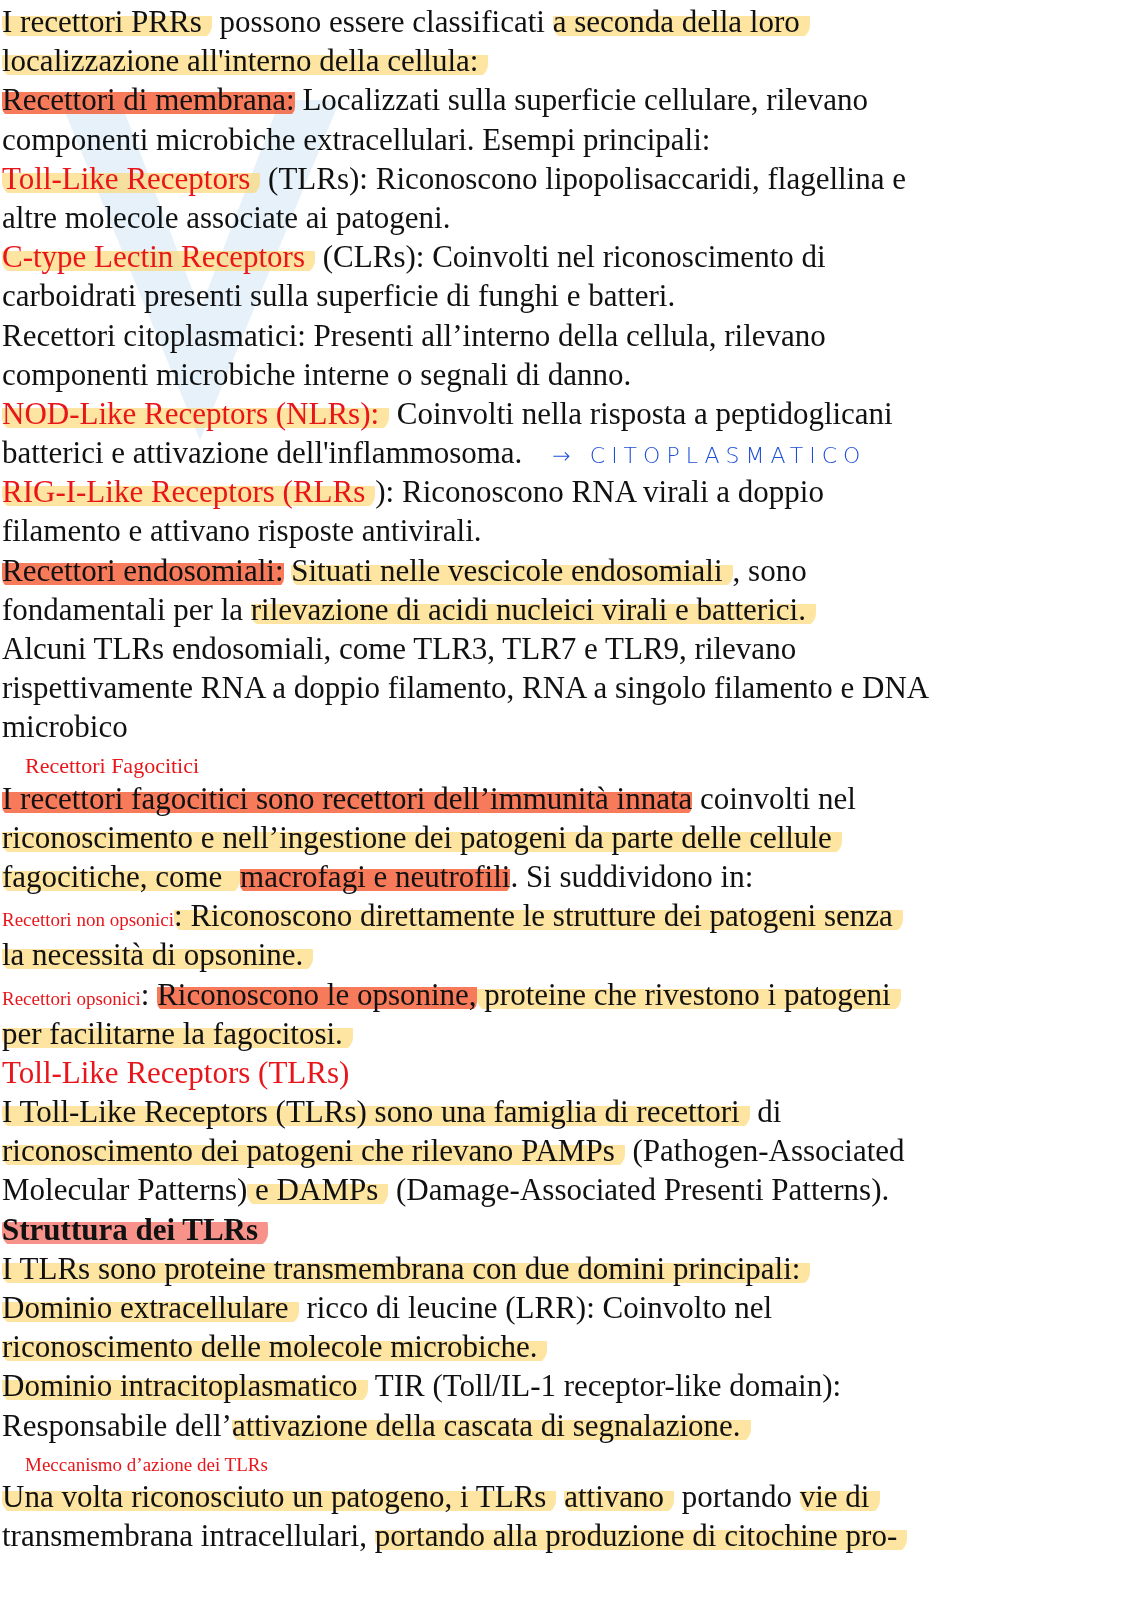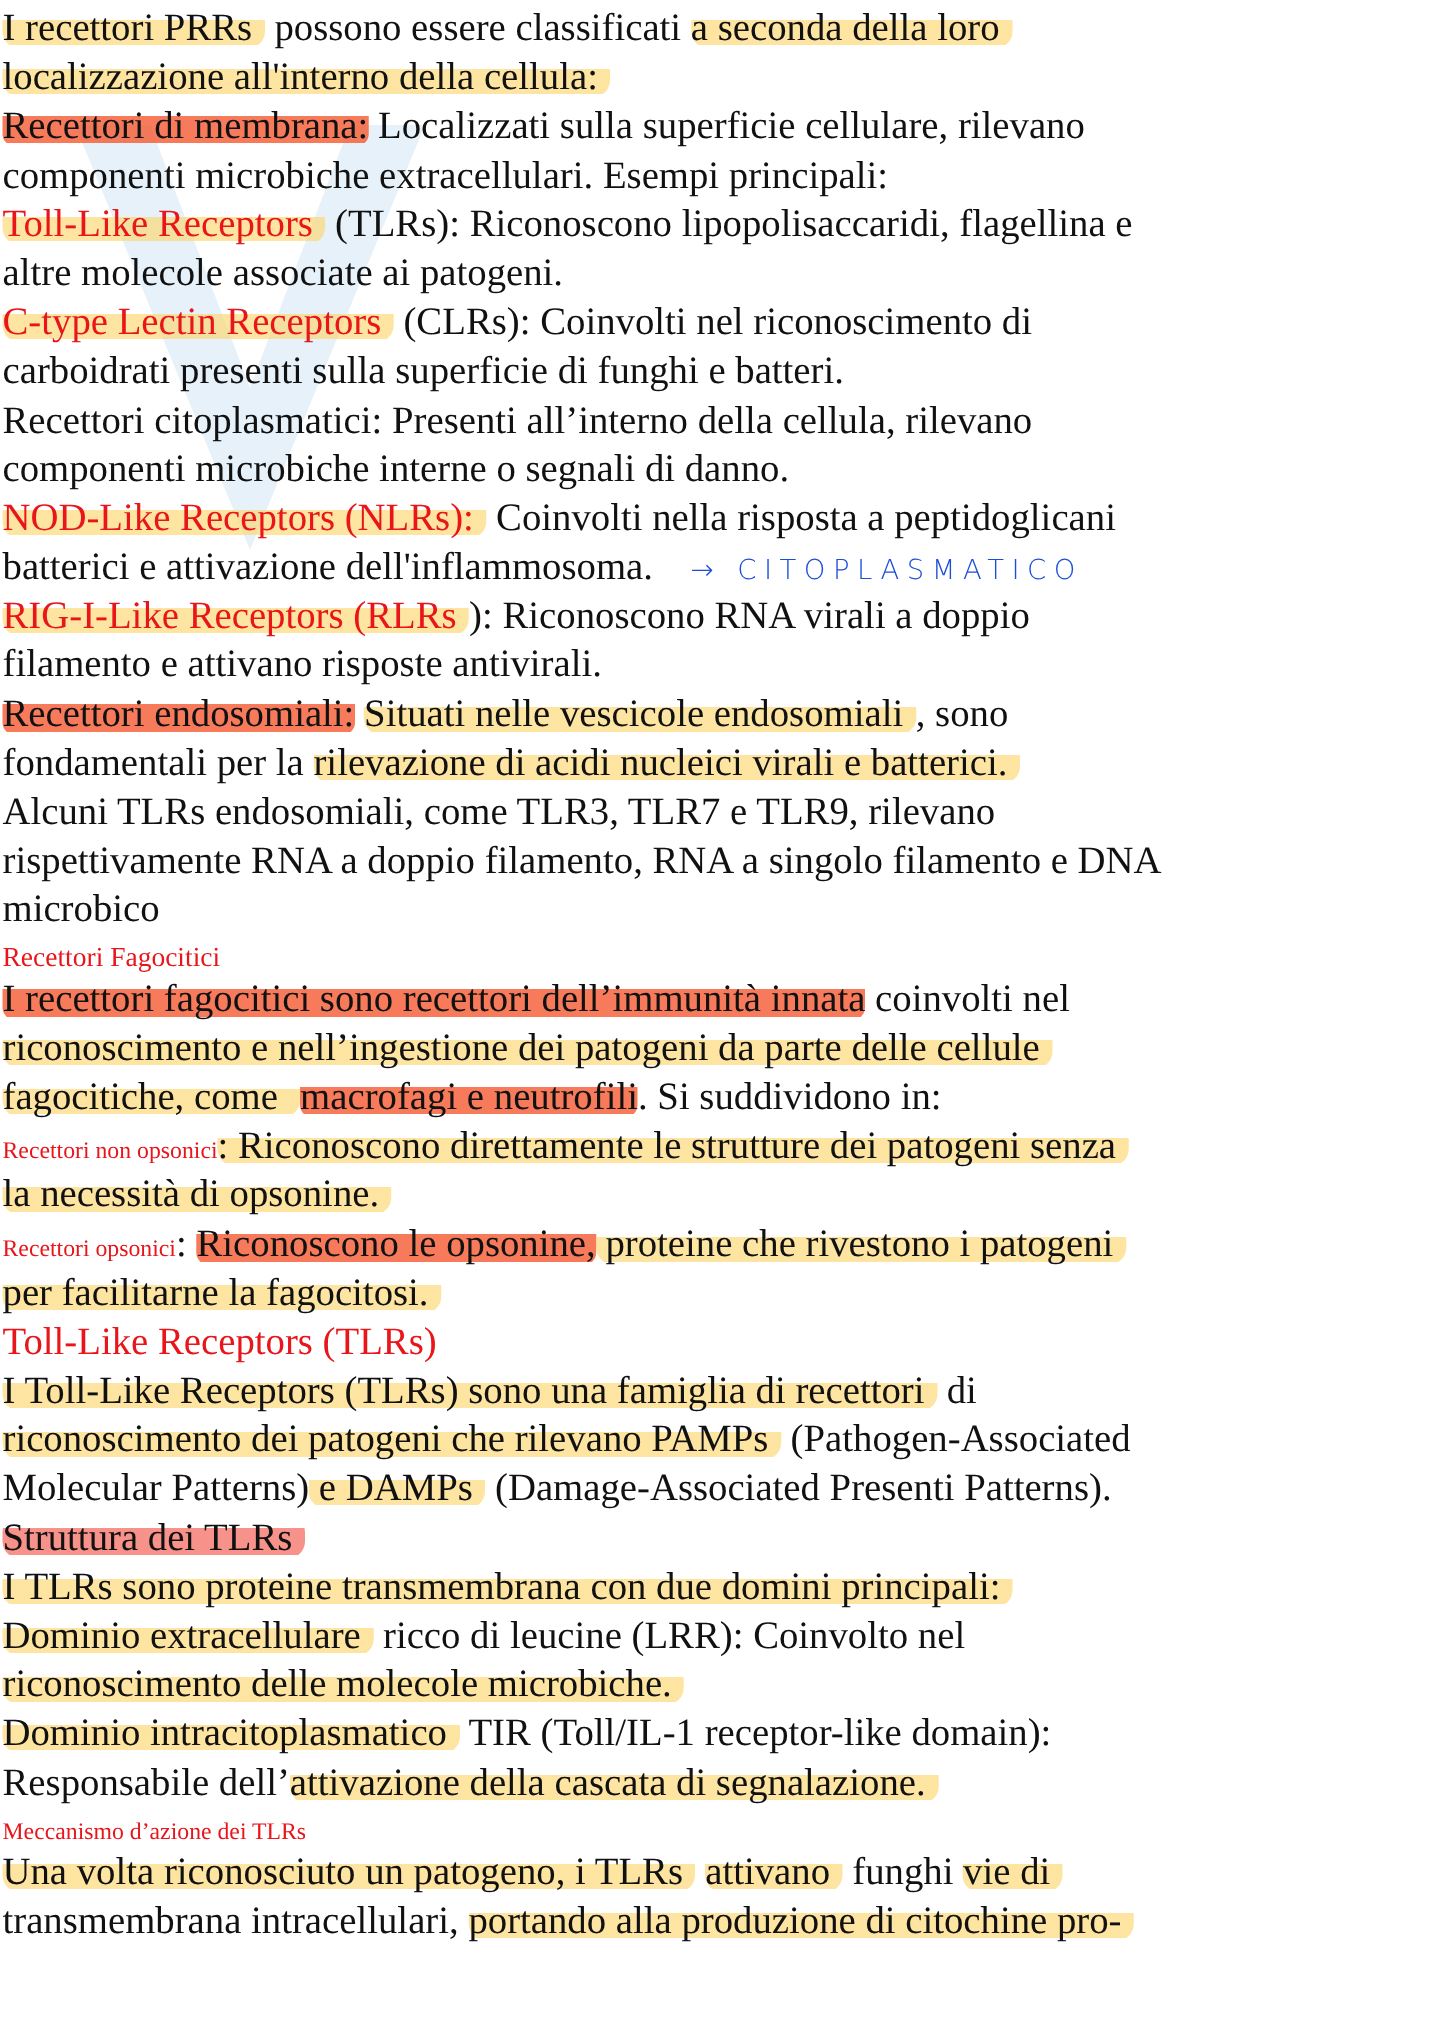--- a/index.html
+++ b/index.html
@@ -3,27 +3,27 @@
 <meta charset="utf-8">
 <style>
   html, body { margin: 0; padding: 0; background: #ffffff; }
   body { width: 1148px; height: 1623px; overflow: hidden; position: relative; }
   .page {
     position: absolute; left: 2px; top: 2px; width: 1140px;
     font-family: "Liberation Serif", "DejaVu Serif", serif;
     font-size: 31px; line-height: 39.2px; color: #111;
   }
   .line { white-space: nowrap; height: 39.2px; position: relative; }
-  .line.small { height: 32px; line-height: 32px; }
+  .line.small { height: 32px; line-height: 32px; margin-left: 23px; }
   .red { color: #e8161b; }
   .sm { font-size: 22px; }
   .xs { font-size: 19px; }
   .hl-y { background: linear-gradient(to bottom, transparent 35%, rgba(253,214,110,0.65) 35%, rgba(253,214,110,0.65) 92%, transparent 92%); border-radius: 14px; padding-right: 10px; }
   .hl-r { background: linear-gradient(to bottom, transparent 30%, rgba(245,90,50,0.8) 30%, rgba(245,90,50,0.8) 92%, transparent 92%); border-radius: 10px; }
-  .hl-p { background: linear-gradient(to bottom, transparent 30%, rgba(245,110,100,0.75) 30%, rgba(245,110,100,0.75) 92%, transparent 92%); border-radius: 14px; padding-right: 10px; }
+  .hl-p { background: linear-gradient(to bottom, transparent 30%, rgba(245,110,100,0.75) 30%, rgba(245,110,100,0.75) 92%, transparent 92%); border-radius: 14px; padding-right: 10px; font-weight: bold; }
   .handwriting {
     font-family: "DejaVu Sans", sans-serif; font-size: 22px; letter-spacing: 6px;
     margin-left: 30px; font-weight: 300; color: #1d4ed8;
   }
   .watermark {
     position: absolute; left: 40px; top: 60px; width: 320px; height: 420px;
     opacity: 0.12; pointer-events: none;
   }
 </style>
 </head>
@@ -65,15 +65,15 @@
     <div class="line"><span class="hl-y">I Toll-Like Receptors (TLRs) sono una famiglia di recettori</span><span class=""> di</span></div>
     <div class="line"><span class="hl-y">riconoscimento dei patogeni che rilevano PAMPs</span><span class=""> (Pathogen-Associated</span></div>
     <div class="line"><span class="">Molecular Patterns)</span><span class="hl-y"> e DAMPs</span><span class=""> (Damage-Associated Presenti Patterns).</span></div>
     <div class="line"><span class="hl-p">Struttura dei TLRs</span></div>
     <div class="line"><span class="hl-y">I TLRs sono proteine transmembrana con due domini principali:</span></div>
     <div class="line"><span class="hl-y">Dominio extracellulare</span><span class=""> ricco di leucine (LRR): Coinvolto nel</span></div>
     <div class="line"><span class="hl-y">riconoscimento delle molecole microbiche.</span></div>
     <div class="line"><span class="hl-y">Dominio intracitoplasmatico</span><span class=""> TIR (Toll/IL-1 receptor-like domain):</span></div>
     <div class="line"><span class="">Responsabile dell’</span><span class="hl-y">attivazione della cascata di segnalazione.</span></div>
     <div class="line small"><span class="red xs">Meccanismo d’azione dei TLRs</span></div>
-    <div class="line"><span class="hl-y">Una volta riconosciuto un patogeno, i TLRs</span><span class=""> </span><span class="hl-y">attivano</span><span class=""> funghi </span><span class="hl-y">vie di</span></div>
+    <div class="line"><span class="hl-y">Una volta riconosciuto un patogeno, i TLRs</span><span class=""> </span><span class="hl-y">attivano</span><span class=""> portando </span><span class="hl-y">vie di</span></div>
     <div class="line"><span class="">transmembrana intracellulari, </span><span class="hl-y">portando alla produzione di citochine pro-</span></div>
   </div>
 
 </body></html>

